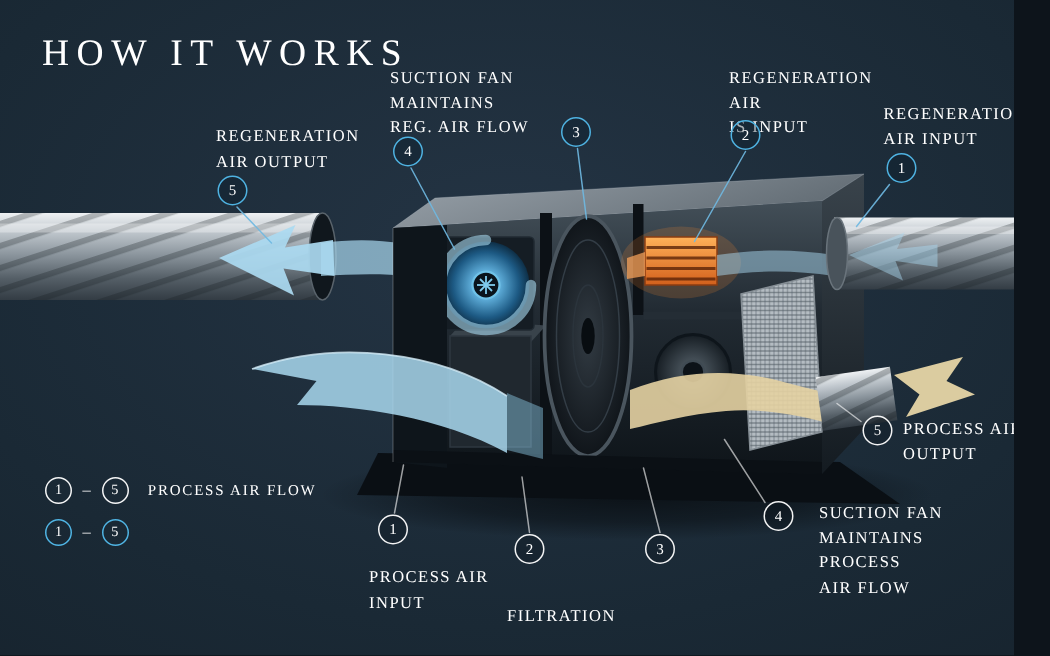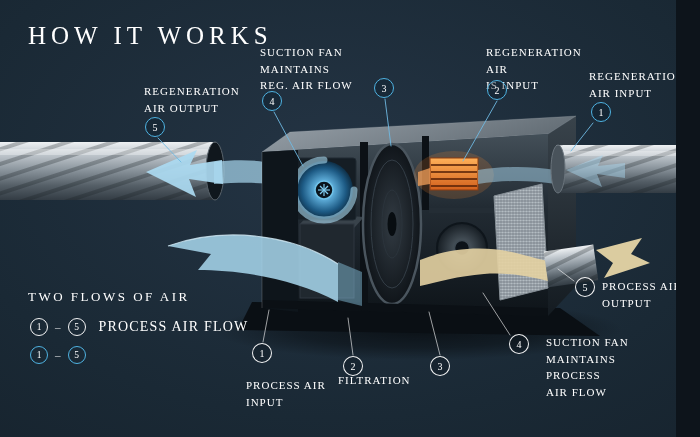--- a/index.html
+++ b/index.html
@@ -29,21 +29,21 @@
     font-size:13px;letter-spacing:2.5px;
   }
   .legend-row{position:absolute;display:flex;align-items:center;gap:7px;color:#ffffff;}
   .badge-s{
     width:18px;height:18px;border-radius:50%;display:inline-flex;align-items:center;
     justify-content:center;font-size:9.5px;box-sizing:border-box;flex:0 0 auto;
   }
   .badge-s.process{border:1.5px solid rgba(255,255,255,.95);}
   .badge-s.regen{border:1.5px solid #4fb3e2;}
   .legend-dash{font-size:11px;opacity:.9;}
-  .legend-label{font-size:14px;letter-spacing:1.2px;margin-left:6px;}
+  .legend-label{font-size:10px;letter-spacing:1.2px;margin-left:6px;}
 </style>
 </head>
 <body>
 
 <div class="stage">
 
   <svg class="scene" width="700" height="437" viewBox="0 0 700 437">
     <defs>
       <linearGradient id="ductV" x1="0" y1="0" x2="0" y2="1">
         <stop offset="0" stop-color="#eef1f3"></stop>
@@ -230,34 +230,33 @@
 
   <div class="callout" style="left:589px;top:68px;width:100px;">REGENERATION
 AIR INPUT</div>
   <div class="badge regen" style="left:591px;top:102px;">1</div>
 
   <div class="badge process" style="left:252px;top:343px;">1</div>
   <div class="callout" style="left:246px;top:377px;width:90px;">PROCESS AIR
 INPUT</div>
 
   <div class="badge process" style="left:343px;top:356px;">2</div>
-  <div class="callout" style="left:338px;top:372px;width:80px;">FILTRATION</div>
+  <div class="callout" style="left:338px;top:403px;width:80px;">FILTRATION</div>
 
   <div class="badge process" style="left:430px;top:356px;">3</div>
 
   <div class="badge process" style="left:509px;top:334px;">4</div>
   <div class="callout" style="left:546px;top:334px;width:110px;">SUCTION FAN
 MAINTAINS PROCESS
 AIR FLOW</div>
 
   <div class="badge process" style="left:575px;top:277px;">5</div>
   <div class="callout" style="left:602px;top:278px;width:90px;">PROCESS AIR
 OUTPUT</div>
 
-  <div class="legend-title">TWO FLOWS OF AIR</div>
 
   <div class="legend-row" style="left:30px;top:318px;">
     <span class="badge-s process">1</span>
     <span class="legend-dash">–</span>
     <span class="badge-s process">5</span>
     <span class="legend-label">PROCESS AIR FLOW</span>
   </div>
 
   <div class="legend-row" style="left:30px;top:346px;">
     <span class="badge-s regen">1</span>

